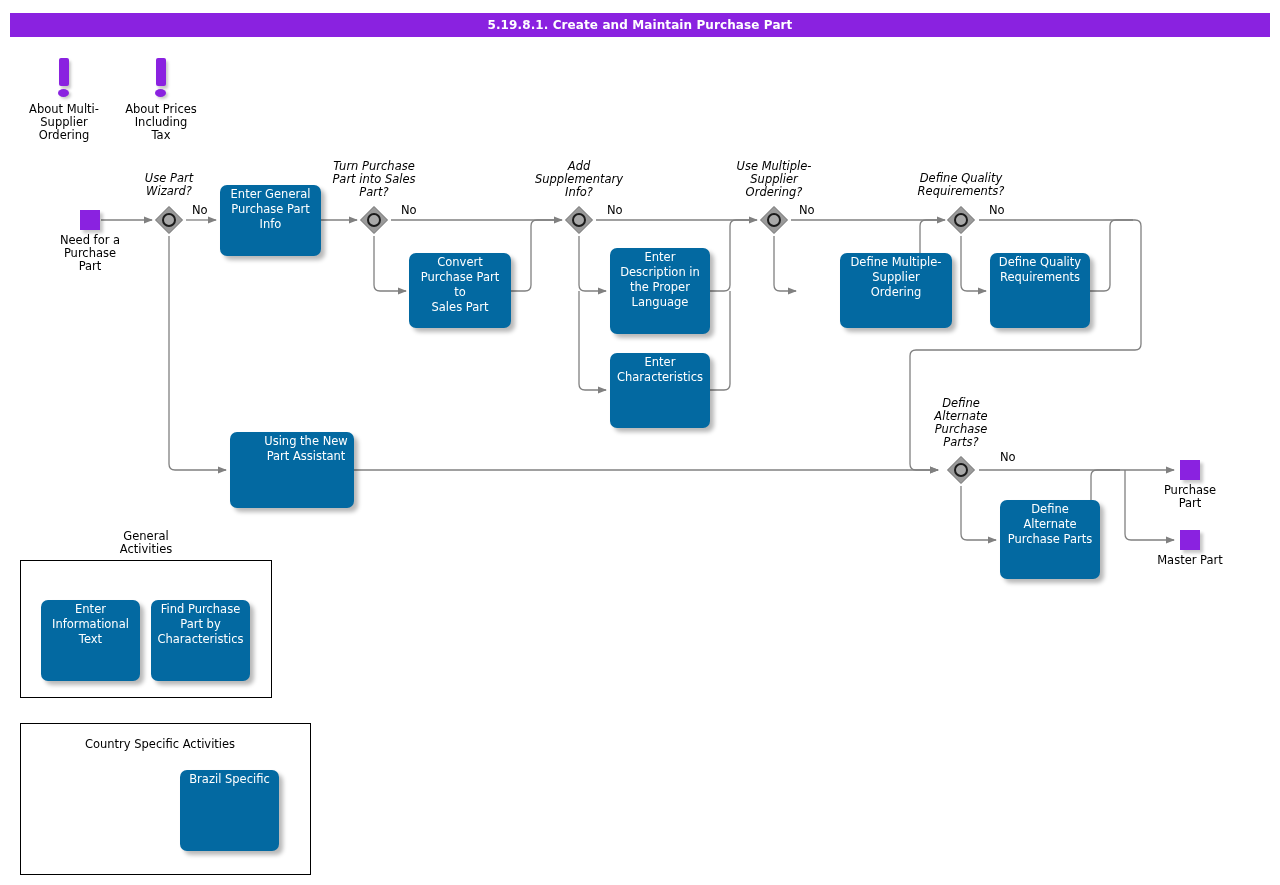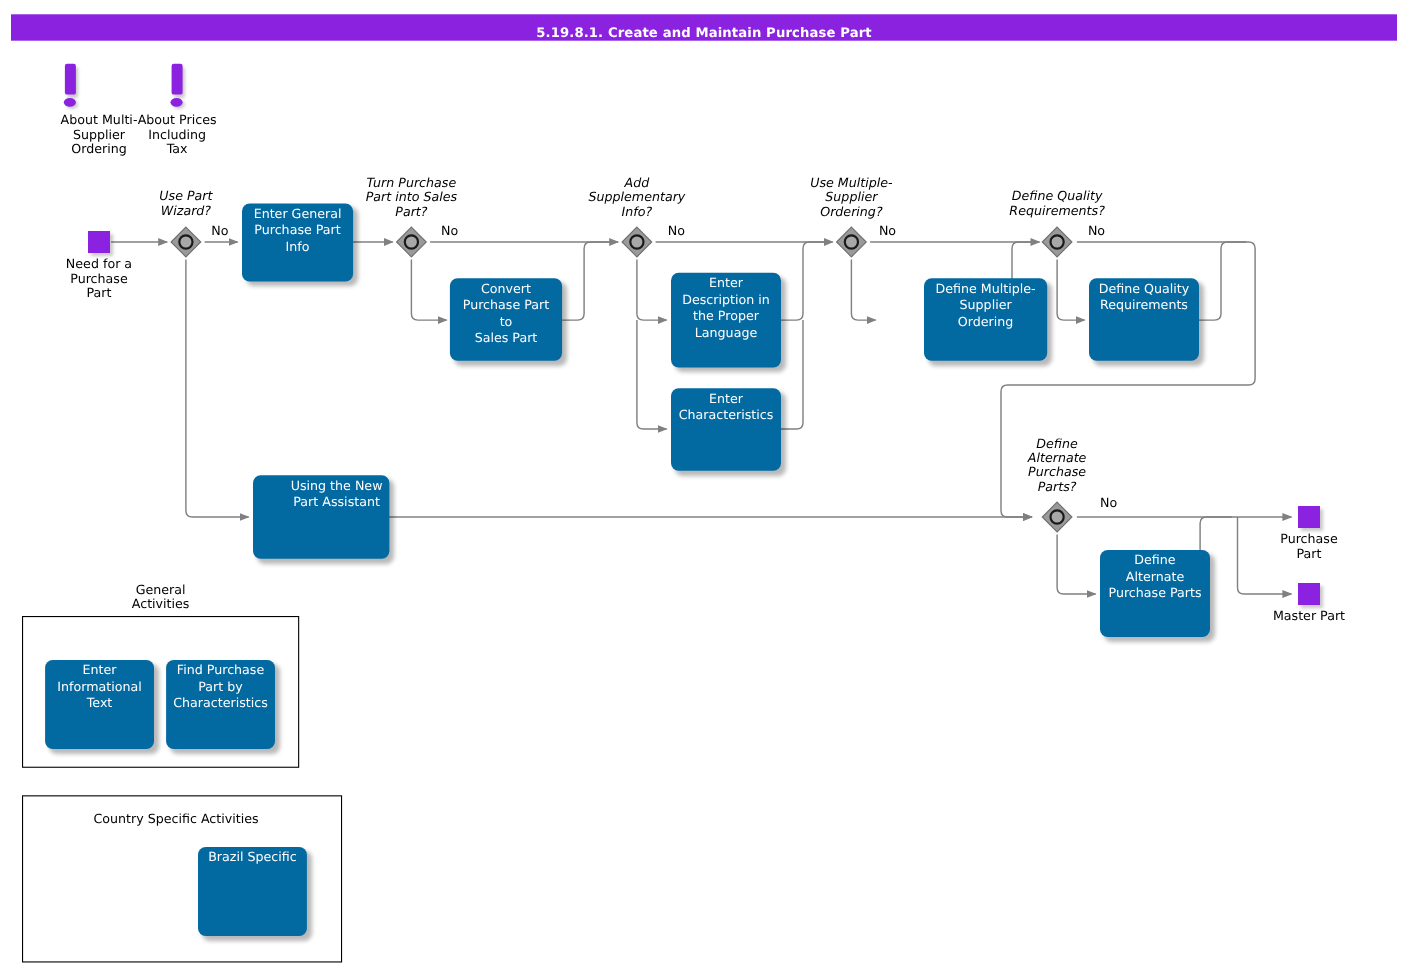--- a/index.html
+++ b/index.html
@@ -24,21 +24,21 @@
 
   
   .titlebar {
     position: absolute;
     left: 10px;
     top: 13px;
     width: 1260px;
     height: 24px;
     background: #8a22e0;
     display: flex;
-    align-items: flex-end;
+    align-items: center;
     justify-content: center;
   }
   .titlebar .title-text {
     color: #ffffff;
     font-size: 12px;
     font-weight: bold;
     font-family: "DejaVu Sans", sans-serif;
     letter-spacing: 0.1px;
   }
 
@@ -239,21 +239,21 @@
 
       <path d="M 1099 540 L 1085 540 Q 1091 540 1091 534 L 1091 476 Q 1091 470 1097 470 L 1120 470"></path>
       <path d="M 1099 540 L 1085 540"></path>
     </g>
   </svg>
 
   <div class="note" style="left:54px; top:58px;">
     <div class="note-bar"></div>
     <div class="note-dot"></div>
   </div>
-  <div class="note-label" style="left:-1px; top:103px;padding-left:26px;">About Multi-<br>Supplier<br>Ordering</div>
+  <div class="note-label" style="left:-1px; top:103px;">About Multi-<br>Supplier<br>Ordering</div>
 
   <div class="note" style="left:151px; top:58px;">
     <div class="note-bar"></div>
     <div class="note-dot"></div>
   </div>
   <div class="note-label" style="left:96px; top:103px;">About Prices<br>Including<br>Tax</div>
 
   <div class="terminal" style="left:80px; top:210px;"></div>
   <div class="terminal-label" style="left:20px; top:234px;">Need for a<br>Purchase<br>Part</div>
 

